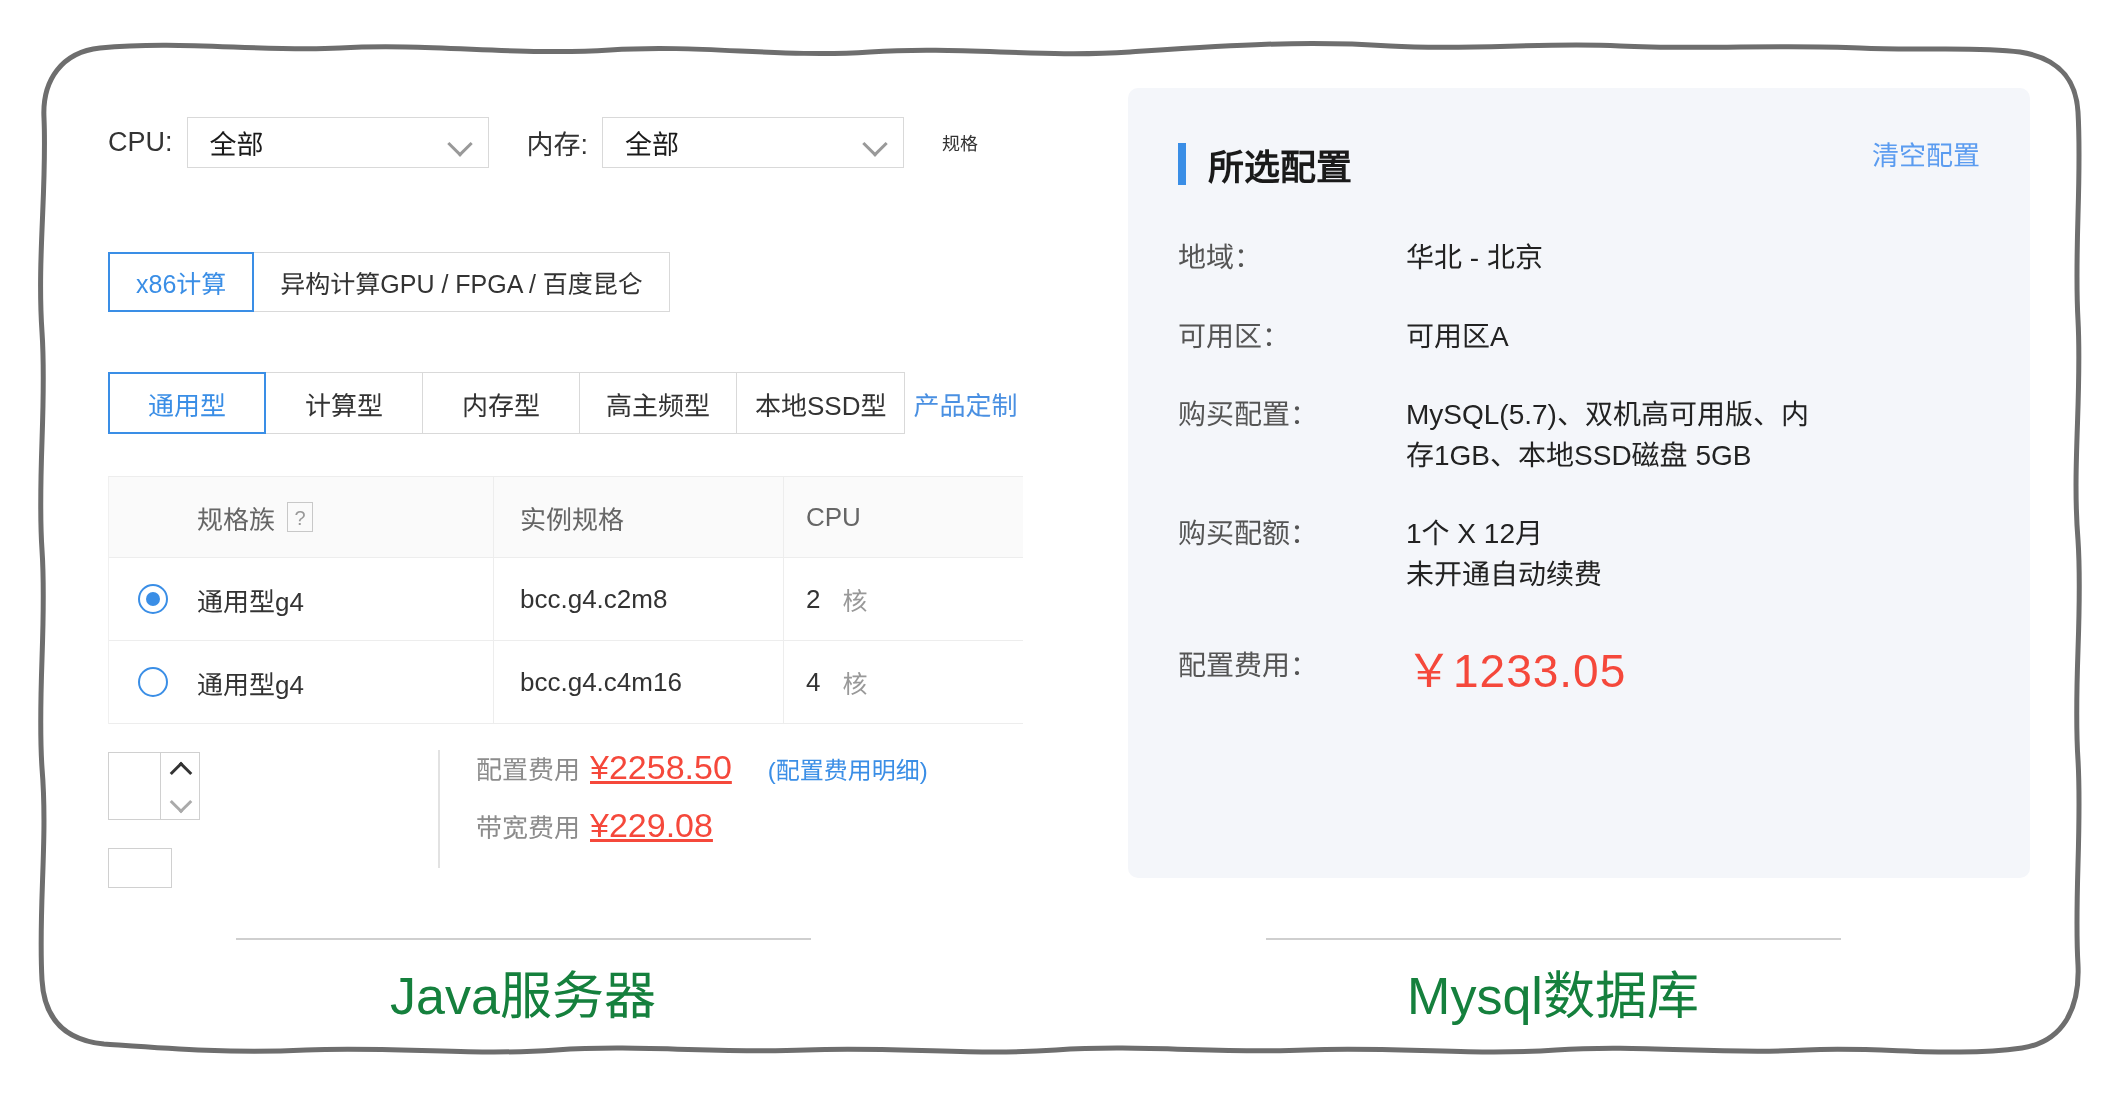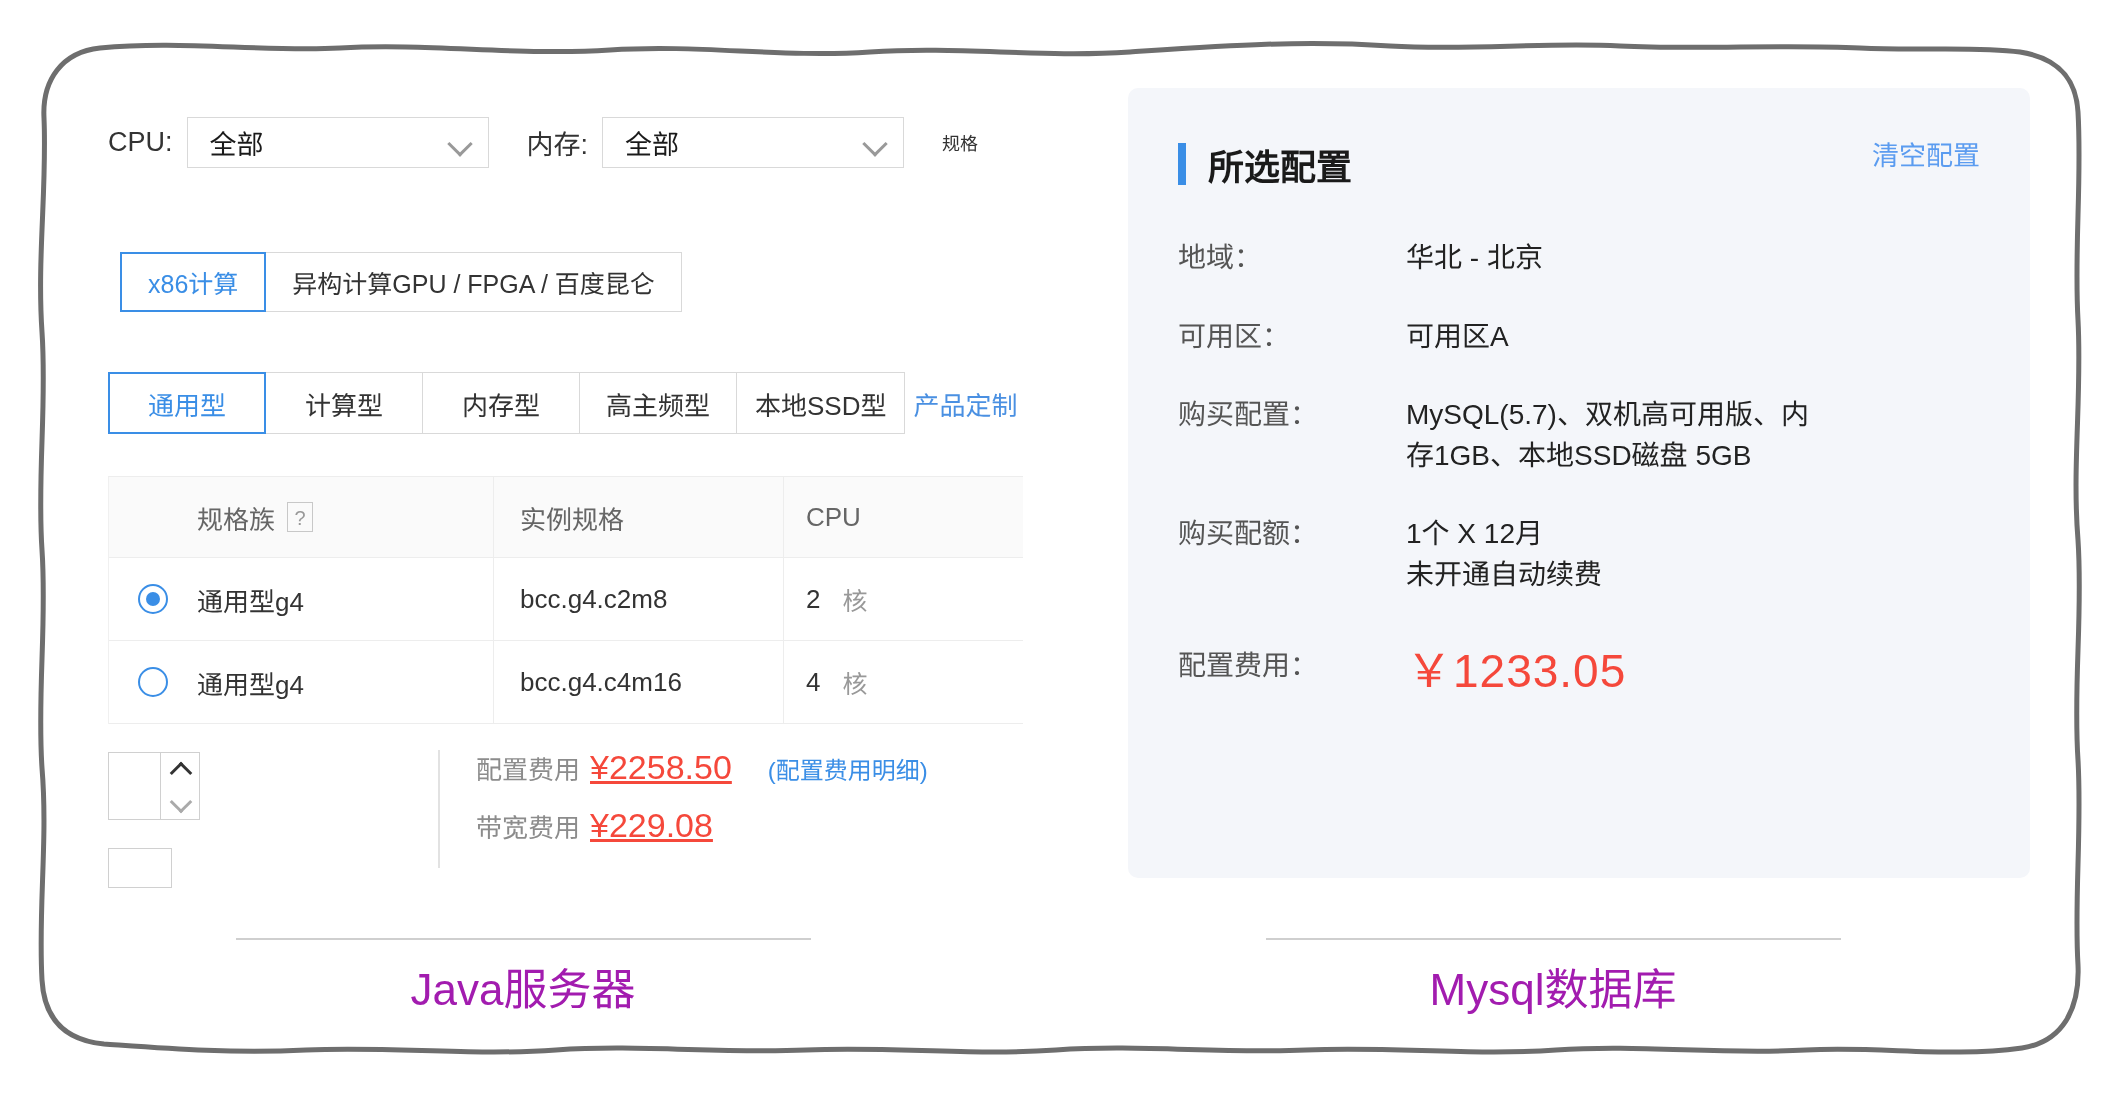--- a/index.html
+++ b/index.html
@@ -101,21 +101,21 @@
     background: #fff;
     display: flex;
     align-items: center;
     justify-content: center;
     font-size: 25px;
     color: #333;
     padding: 0 26px;
     box-sizing: border-box;
     margin-left: -1px;
   }
-  .seg:first-child { margin-left: 12px; }
+  .seg:first-child { margin-left: 0; }
   .seg.active {
     border: 2px solid #3a8ee6;
     color: #3a8ee6;
     z-index: 2;
   }
 
   
   .tab-row {
     position: absolute;
     left: 0; top: 272px;
@@ -363,22 +363,22 @@
   .caption {
     position: absolute;
     text-align: center;
   }
   .caption .rule {
     height: 2px;
     background: #cfcfcf;
     margin: 0 auto 14px auto;
   }
   .caption .ctext {
-    font-size: 44px;
-    color: #a21caf;
+    font-size: 52px;
+    color: #15803d;
   }
   #caption-left  { left: 228px; top: 938px; width: 590px; }
   #caption-left .rule  { width: 575px; }
   #caption-right { left: 1258px; top: 938px; width: 590px; }
   #caption-right .rule { width: 575px; }
 </style>
 </head>
 <body>
 
 <svg id="sketch-frame" viewBox="0 0 2116 1114" xmlns="http://www.w3.org/2000/svg">

